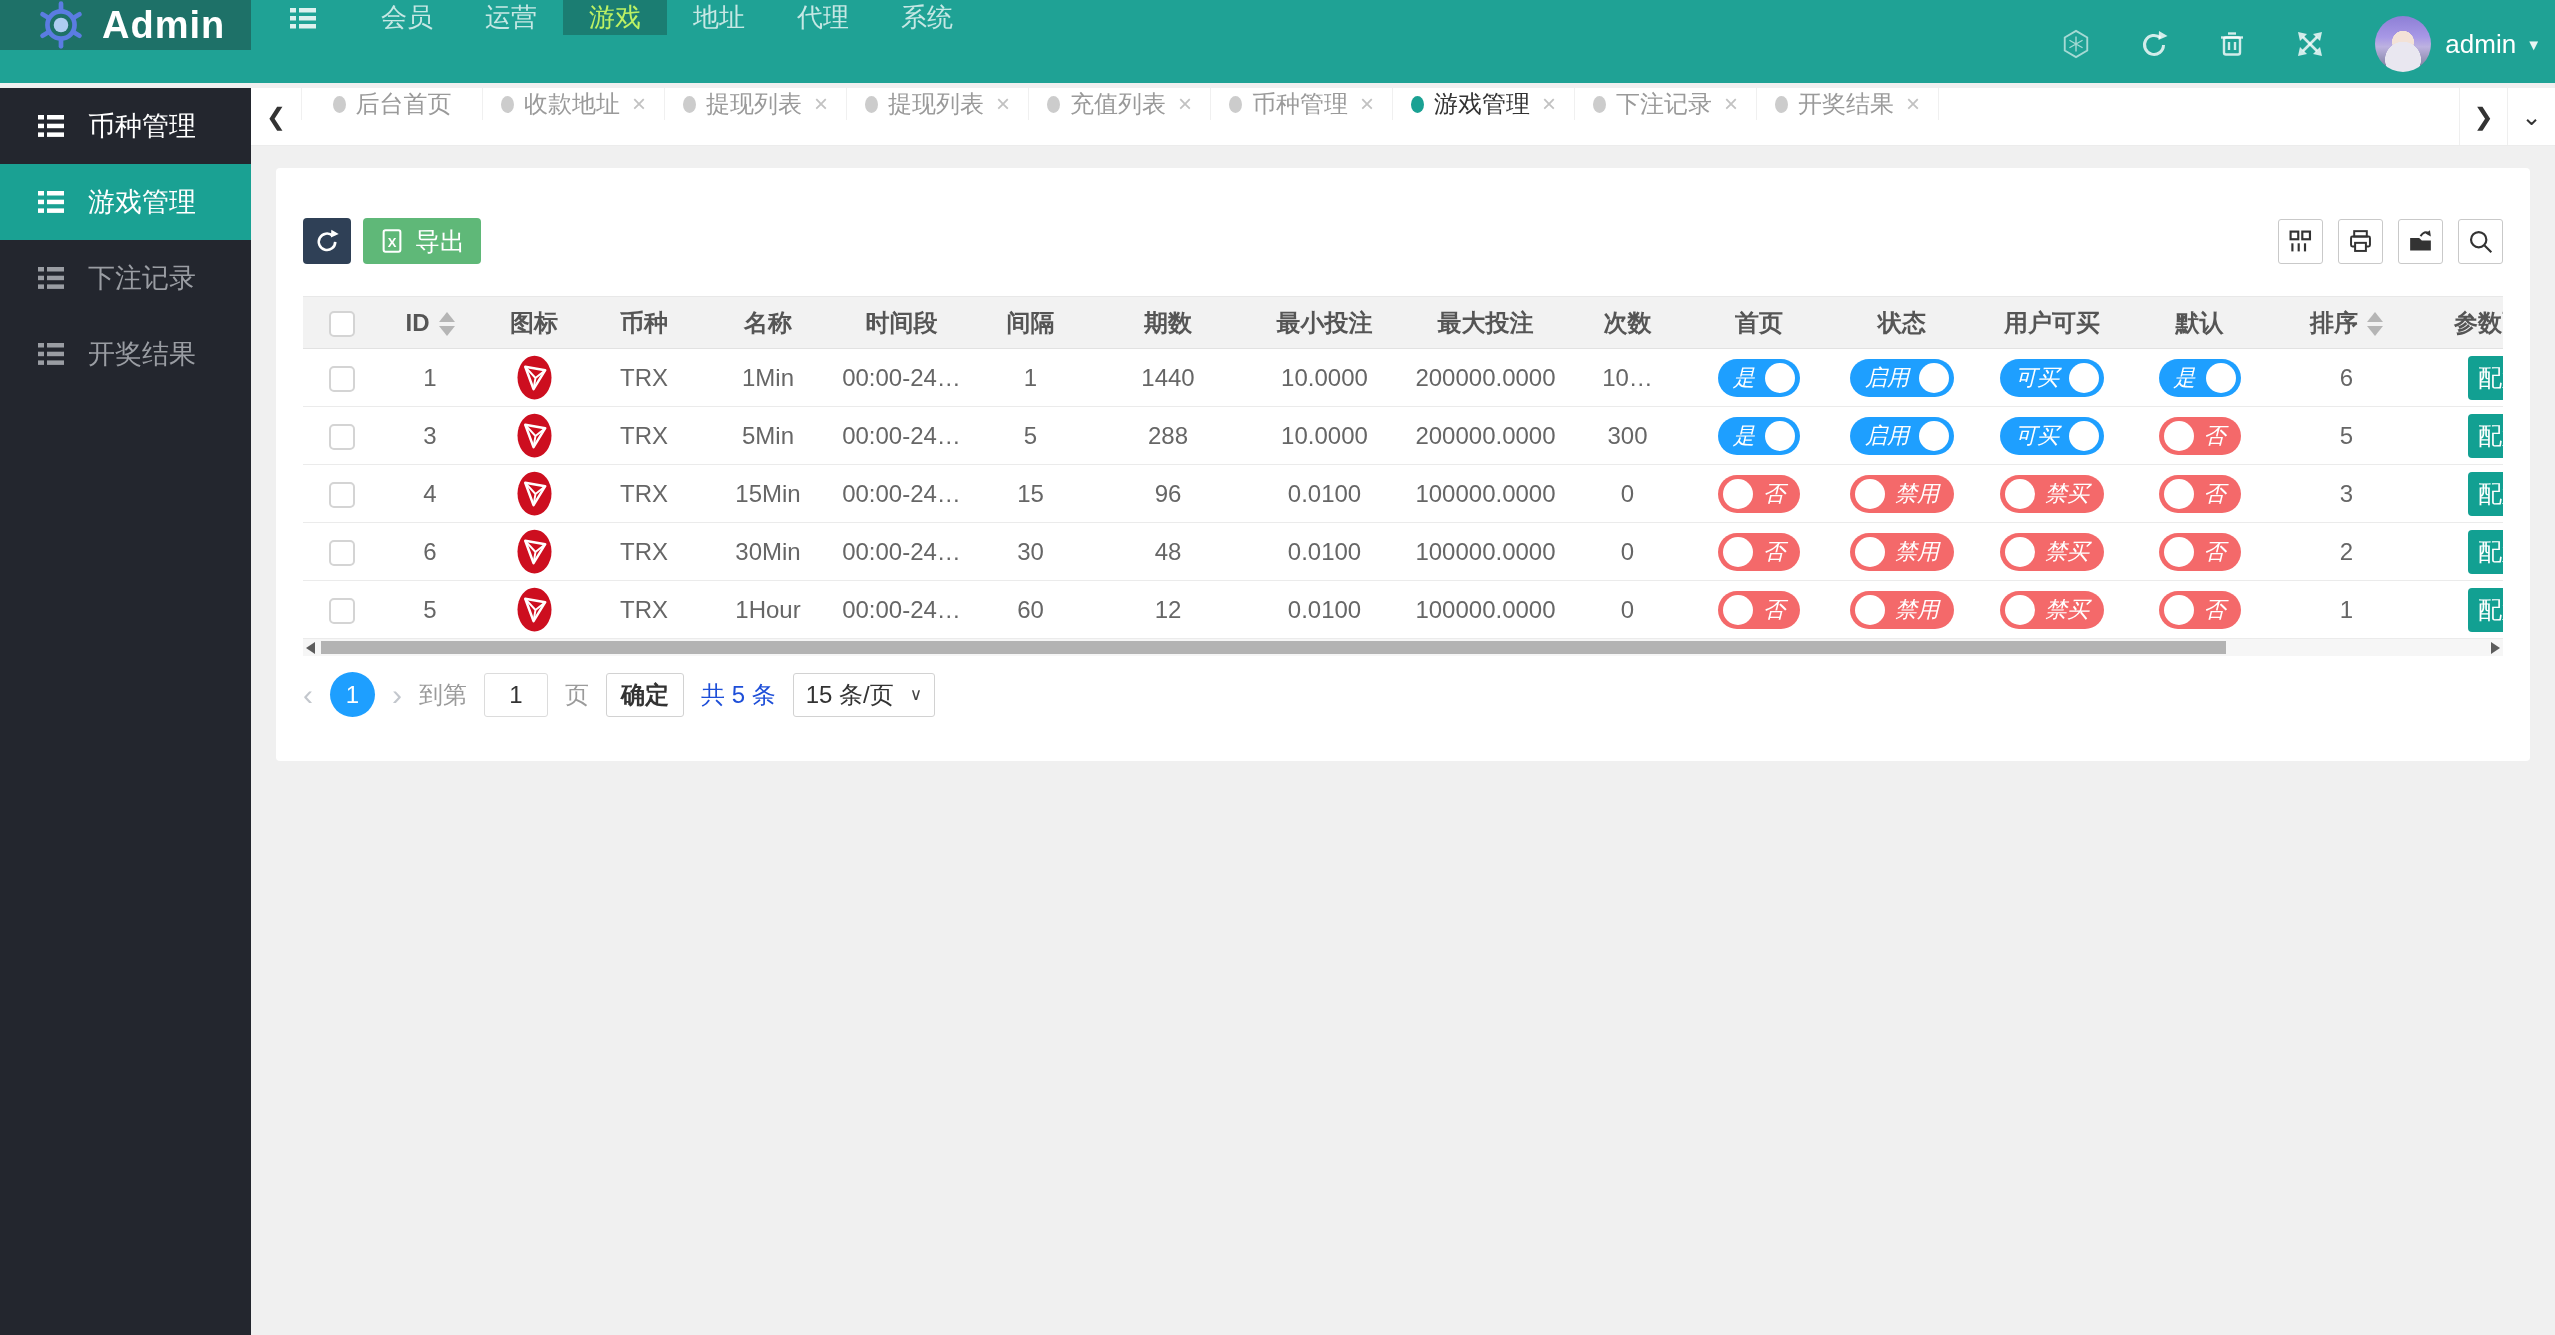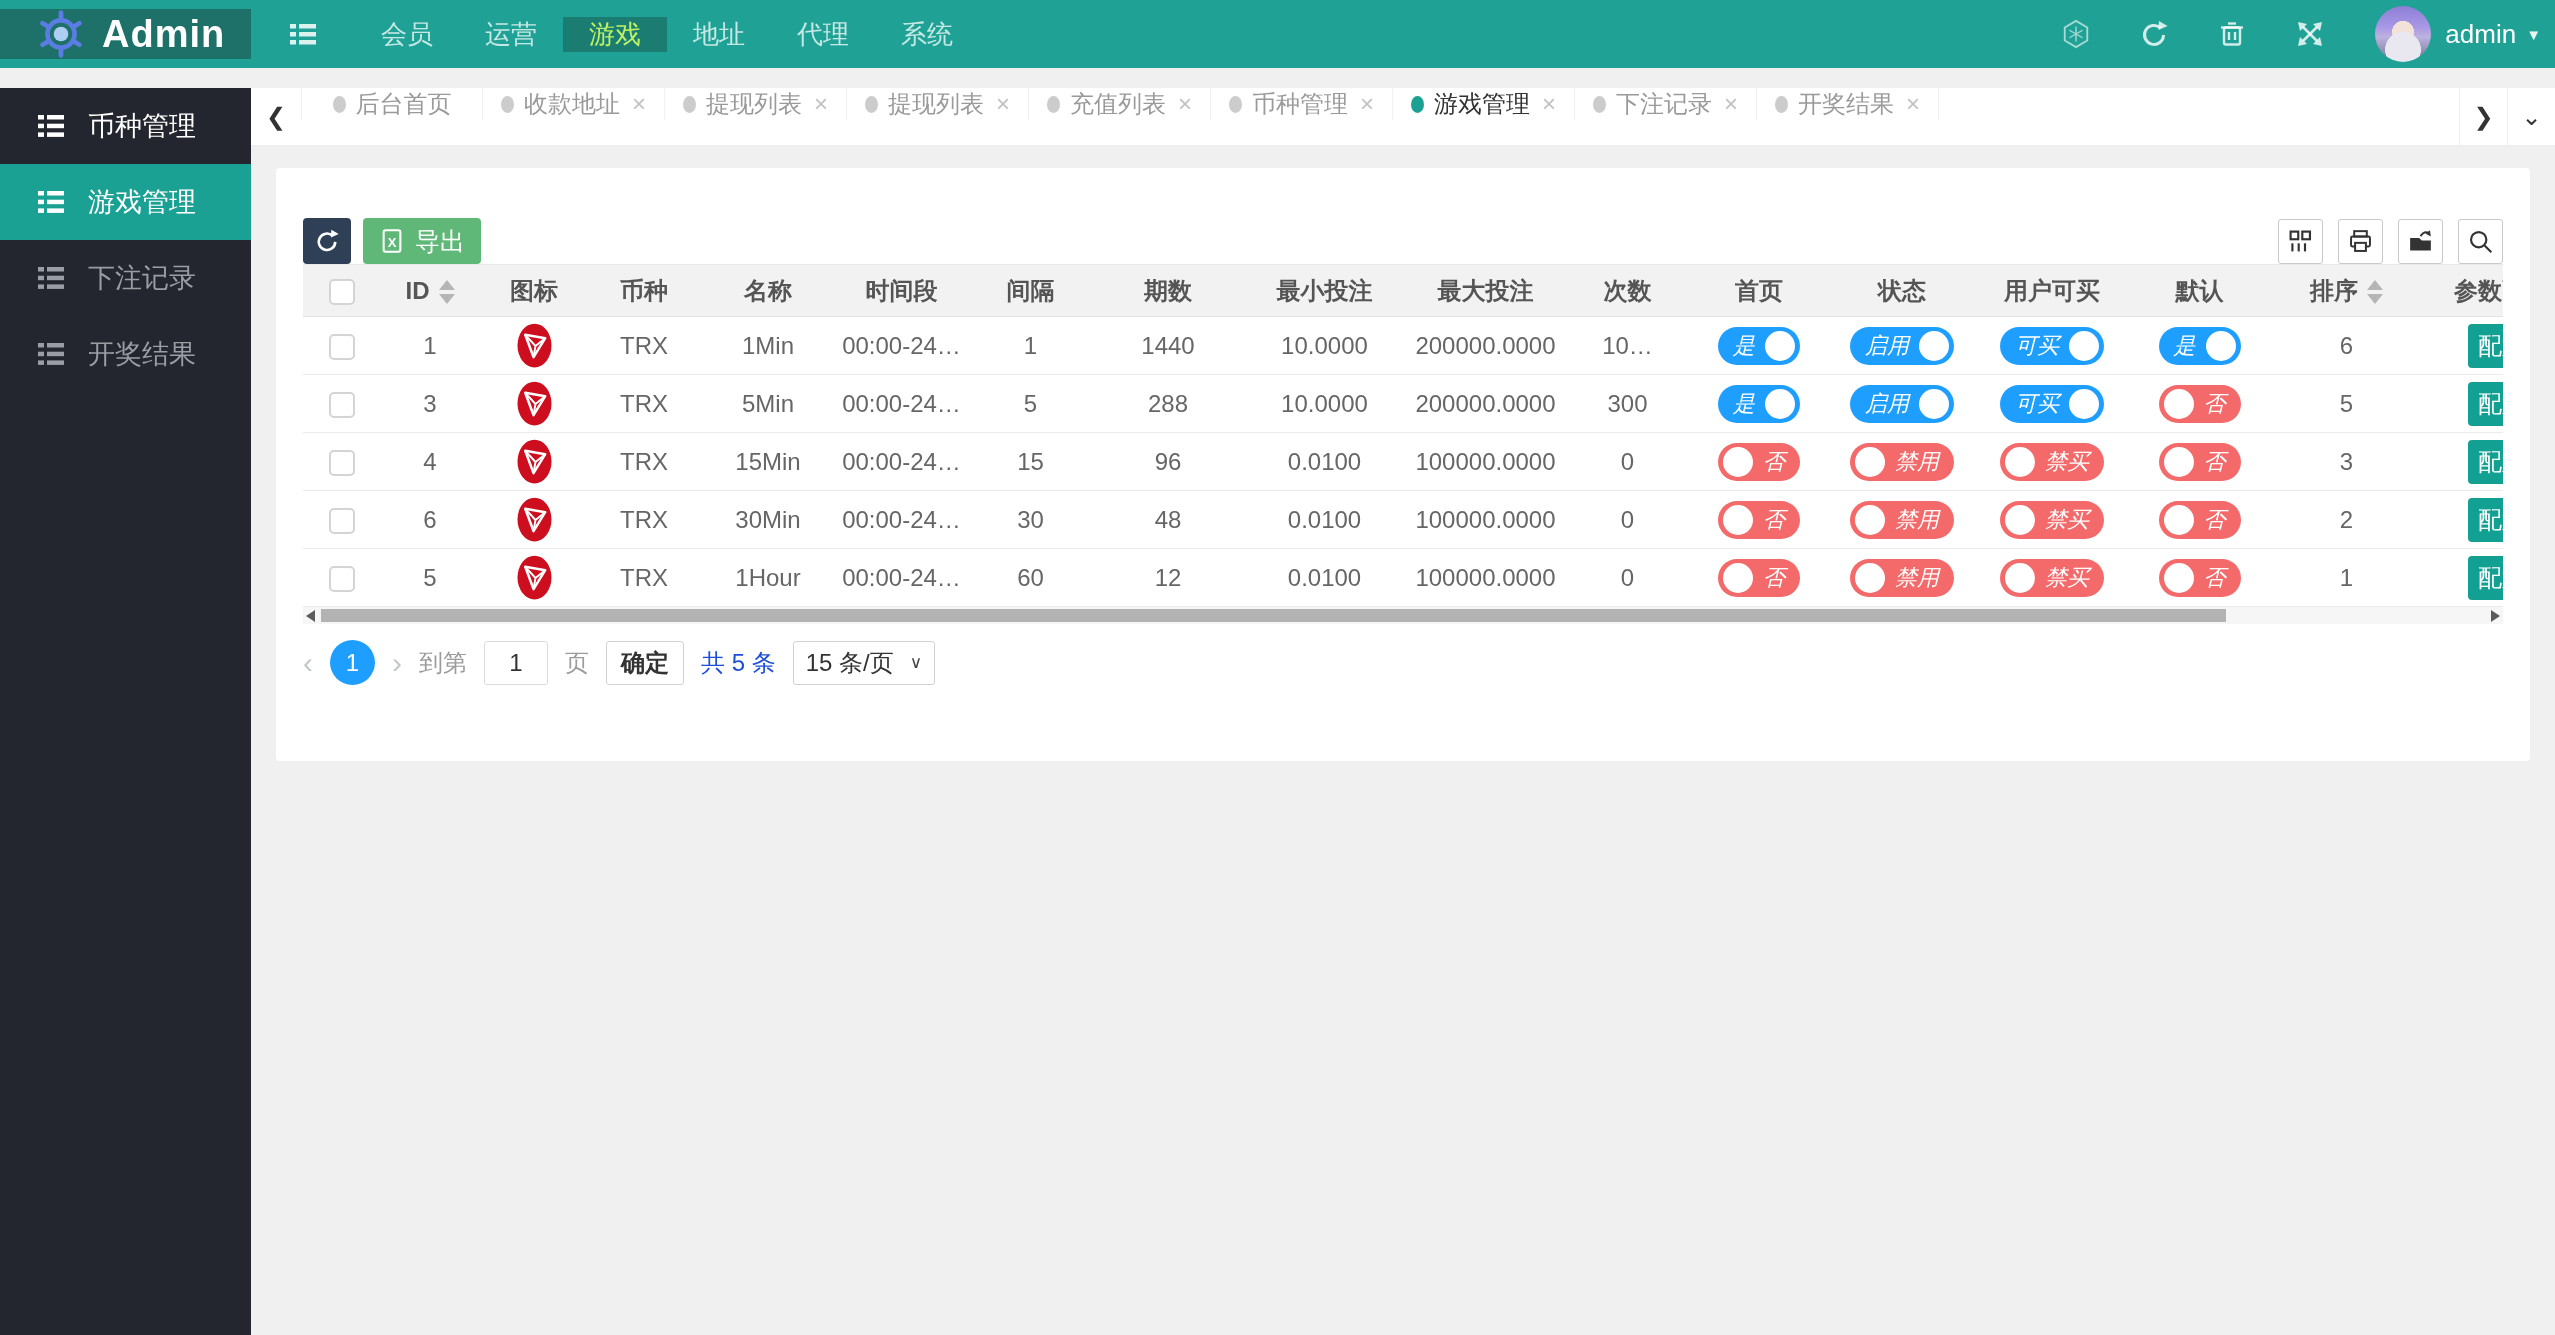--- a/index.html
+++ b/index.html
@@ -6,21 +6,21 @@
     --teal:#1fa295; --teal-dark:#1b7d72; --brand-bg:#1e7168; --side-active:#1aa193;
     --blue:#1e9fff; --red:#f4696a; --green:#5fb878; --dark:#2f4056; --cfg:#12a092;
   }
   *{box-sizing:border-box}
   html,body{margin:0;padding:0}
   body{
     width:2555px;height:1335px;position:relative;overflow:hidden;
     background:#f0f0f0;font-family:"Liberation Sans", sans-serif;
   }
   
-  .navbar{position:absolute;left:0;top:0;width:2555px;height:68px;background:var(--teal);display:flex;align-items:center;z-index:5}
+  .navbar{position:absolute;left:0;top:0;width:2555px;height:83px;background:var(--teal);display:flex;align-items:flex-start;z-index:5}
   .brand{width:251px;background:var(--brand-bg);display:flex;align-items:center;padding-left:36px;flex:none}
   .brand-name{color:#fff;font-size:38px;font-weight:bold;margin-left:16px;letter-spacing:1px}
   .gear{width:50px;height:50px}
   .nav-menu{display:flex;align-items:stretch}
   .nav-item{width:104px;display:flex;align-items:center;justify-content:center;color:rgba(255,255,255,.75);font-size:26px;font-weight:500;cursor:pointer}
   .nav-item.active{background:var(--teal-dark);color:#bef264}
   .nav-burger{width:104px;display:flex;align-items:center;justify-content:center;color:rgba(255,255,255,.85);cursor:pointer}
   .nav-right{margin-left:auto;display:flex;align-items:center;padding-right:14px}
   .nav-icon-btn{width:78px;height:88px;display:flex;align-items:center;justify-content:center;color:rgba(255,255,255,.8);cursor:pointer}
   .nav-icon-btn svg{width:30px;height:30px}
@@ -55,21 +55,21 @@
   .card{position:absolute;left:276px;top:168px;width:2254px;height:593px;background:#fff;border-radius:4px;padding:50px 27px 0}
   .toolbar{display:flex;align-items:center}
   .btn-refresh{width:48px;height:46px;background:var(--dark);border:none;border-radius:4px;display:flex;align-items:center;justify-content:center;cursor:pointer;color:#fff}
   .btn-refresh svg{width:26px;height:26px}
   .btn-export{height:46px;margin-left:12px;padding:0 16px;background:var(--green);color:#fff;font-size:25px;border:none;border-radius:4px;display:flex;align-items:center;gap:10px;cursor:pointer;font-family:inherit}
   .btn-export svg{width:26px;height:26px}
   .toolbar-right{margin-left:auto;display:flex;gap:15px}
   .tool-btn{width:45px;height:45px;background:#fff;border:1px solid #c9c9c9;border-radius:3px;display:flex;align-items:center;justify-content:center;cursor:pointer;color:#333;padding:0}
   .tool-btn svg{width:27px;height:27px}
   
-  .table-wrap{width:2200px;overflow:hidden}
+  .table-wrap{margin-top:32px;width:2200px;overflow:hidden}
   table{border-collapse:collapse;table-layout:fixed;width:2280px}
   thead th{height:52px;background:#f2f2f2;font-size:24px;color:#555;font-weight:bold;text-align:center;border-top:1px solid #e8e8e8;border-bottom:1px solid #e2e2e2;padding:0;white-space:nowrap;overflow:hidden}
   tbody td{height:58px;font-size:24px;color:#666;text-align:center;border-bottom:1px solid #ebebeb;padding:0;white-space:nowrap;overflow:hidden}
   .cb{display:inline-block;width:26px;height:26px;border:2px solid #d4d4d4;border-radius:5px;background:#fff;vertical-align:middle;cursor:pointer}
   .sort-ic{display:inline-flex;flex-direction:column;gap:4px;margin-left:9px;vertical-align:middle}
   .sort-ic i{display:block;width:0;height:0;border-left:8px solid transparent;border-right:8px solid transparent}
   .sort-up{border-bottom:10px solid #b5b5b5}
   .sort-down{border-top:10px solid #b5b5b5}
   .trx-icon{width:35px;height:45px;vertical-align:middle}
   .toggle{display:inline-flex;align-items:center;height:38px;border-radius:19px;padding:0 5px;cursor:pointer;vertical-align:middle}

